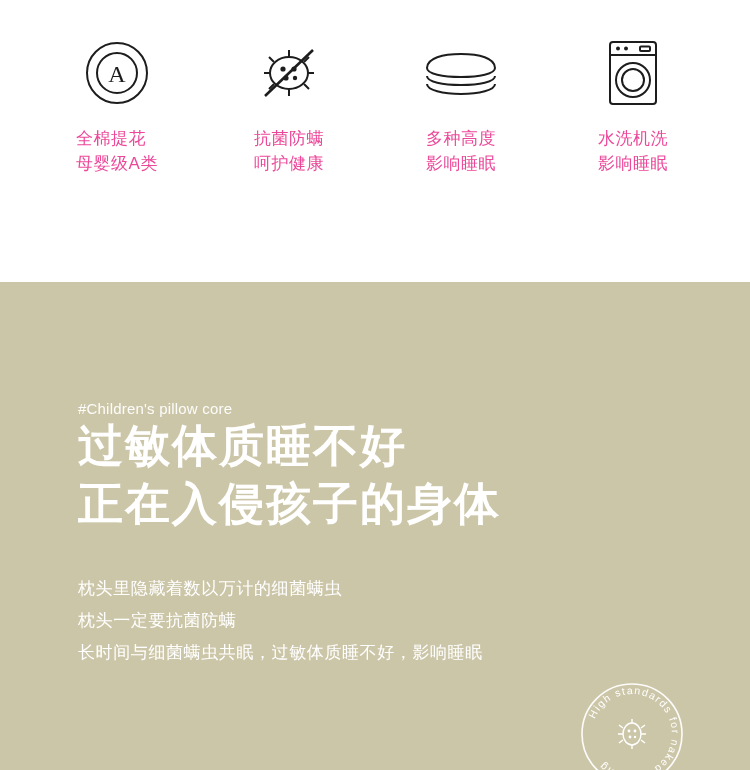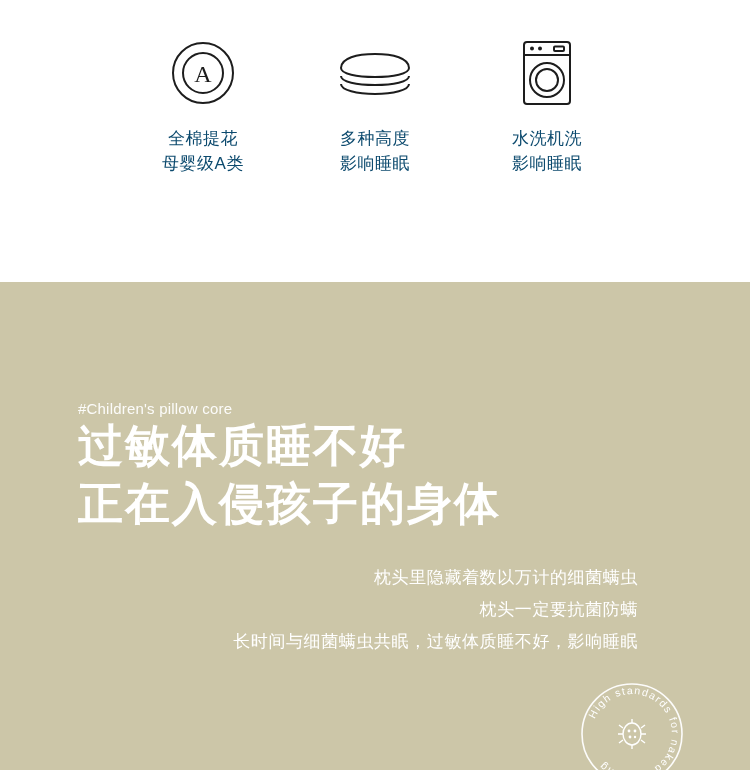--- a/index.html
+++ b/index.html
@@ -41,22 +41,21 @@
     align-items: center;
   }
   .feature-icon {
     height: 78px;
     display: flex;
     align-items: center;
     justify-content: center;
   }
   .feature-caption {
     margin-top: 14px;
-    text-align: center;
-    color: #0c4a6e;
+    color: #ec4899;
     font-size: 17px;
     line-height: 25px;
     letter-spacing: 0.5px;
     font-family: "Liberation Sans", sans-serif;
   }
   .feature-caption div {
     white-space: nowrap;
   }
 
   
@@ -84,27 +83,26 @@
   }
   .hero-title {
     color: #ffffff;
     font-size: 45px;
     font-weight: bold;
     line-height: 58px;
     letter-spacing: 2px;
     font-family: "Liberation Sans", sans-serif;
   }
   .hero-sub {
-    margin-top: 30px;
+    margin-top: 40px;
     color: #ffffff;
     font-size: 17px;
     line-height: 32px;
     letter-spacing: 0.6px;
-    font-family: Liberation Mono, monospace;
-    text-align: right;
+    font-family: Liberation Sans, sans-serif;
   }
 
   
   .stamp {
     position: absolute;
     left: 578px;
     top: 398px;
     width: 108px;
     height: 108px;
   }
@@ -126,20 +124,37 @@
           <circle cx="35" cy="35" r="20"></circle>
           <text x="35" y="44" font-size="24" font-family="Liberation Serif, serif" fill="#1d1d1d" stroke="none" text-anchor="middle">A</text>
         </svg>
       </div>
       <div class="feature-caption">
         <div>全棉提花</div>
         <div>母婴级A类</div>
       </div>
     </div>
 
+    <div class="feature">
+      <div class="feature-icon">
+        <svg width="74" height="70" viewBox="0 0 74 70" fill="none" stroke="#1d1d1d" stroke-width="2">
+          <ellipse cx="37" cy="35" rx="19" ry="16"></ellipse>
+          <circle cx="31" cy="31" r="2.6" fill="#1d1d1d" stroke="none"></circle>
+          <circle cx="42" cy="31" r="2.6" fill="#1d1d1d" stroke="none"></circle>
+          <circle cx="34" cy="40" r="2.6" fill="#1d1d1d" stroke="none"></circle>
+          <circle cx="43" cy="40" r="2.2" fill="#1d1d1d" stroke="none"></circle>
+          <path d="M18 35 L12 35 M22 24 L17 19 M22 46 L17 51 M37 19 L37 12 M37 51 L37 58 M52 24 L57 19 M52 46 L57 51 M56 35 L62 35"></path>
+          <line x1="13" y1="58" x2="61" y2="12" stroke-width="2.6"></line>
+        </svg>
+      </div>
+      <div class="feature-caption">
+        <div>抗菌防螨</div>
+        <div>呵护健康</div>
+      </div>
+    </div>
 
     <div class="feature">
       <div class="feature-icon">
         <svg width="92" height="70" viewBox="0 0 92 70" fill="none" stroke="#1d1d1d" stroke-width="2">
           <path d="M12 30 C12 20, 28 16, 46 16 C64 16, 80 20, 80 30 C80 36, 64 39, 46 39 C28 39, 12 36, 12 30 Z"></path>
           <path d="M12 38 C12 44, 28 47, 46 47 C64 47, 80 44, 80 38"></path>
           <path d="M12 46 C12 52, 28 56, 46 56 C64 56, 80 52, 80 46"></path>
         </svg>
       </div>
       <div class="feature-caption">

